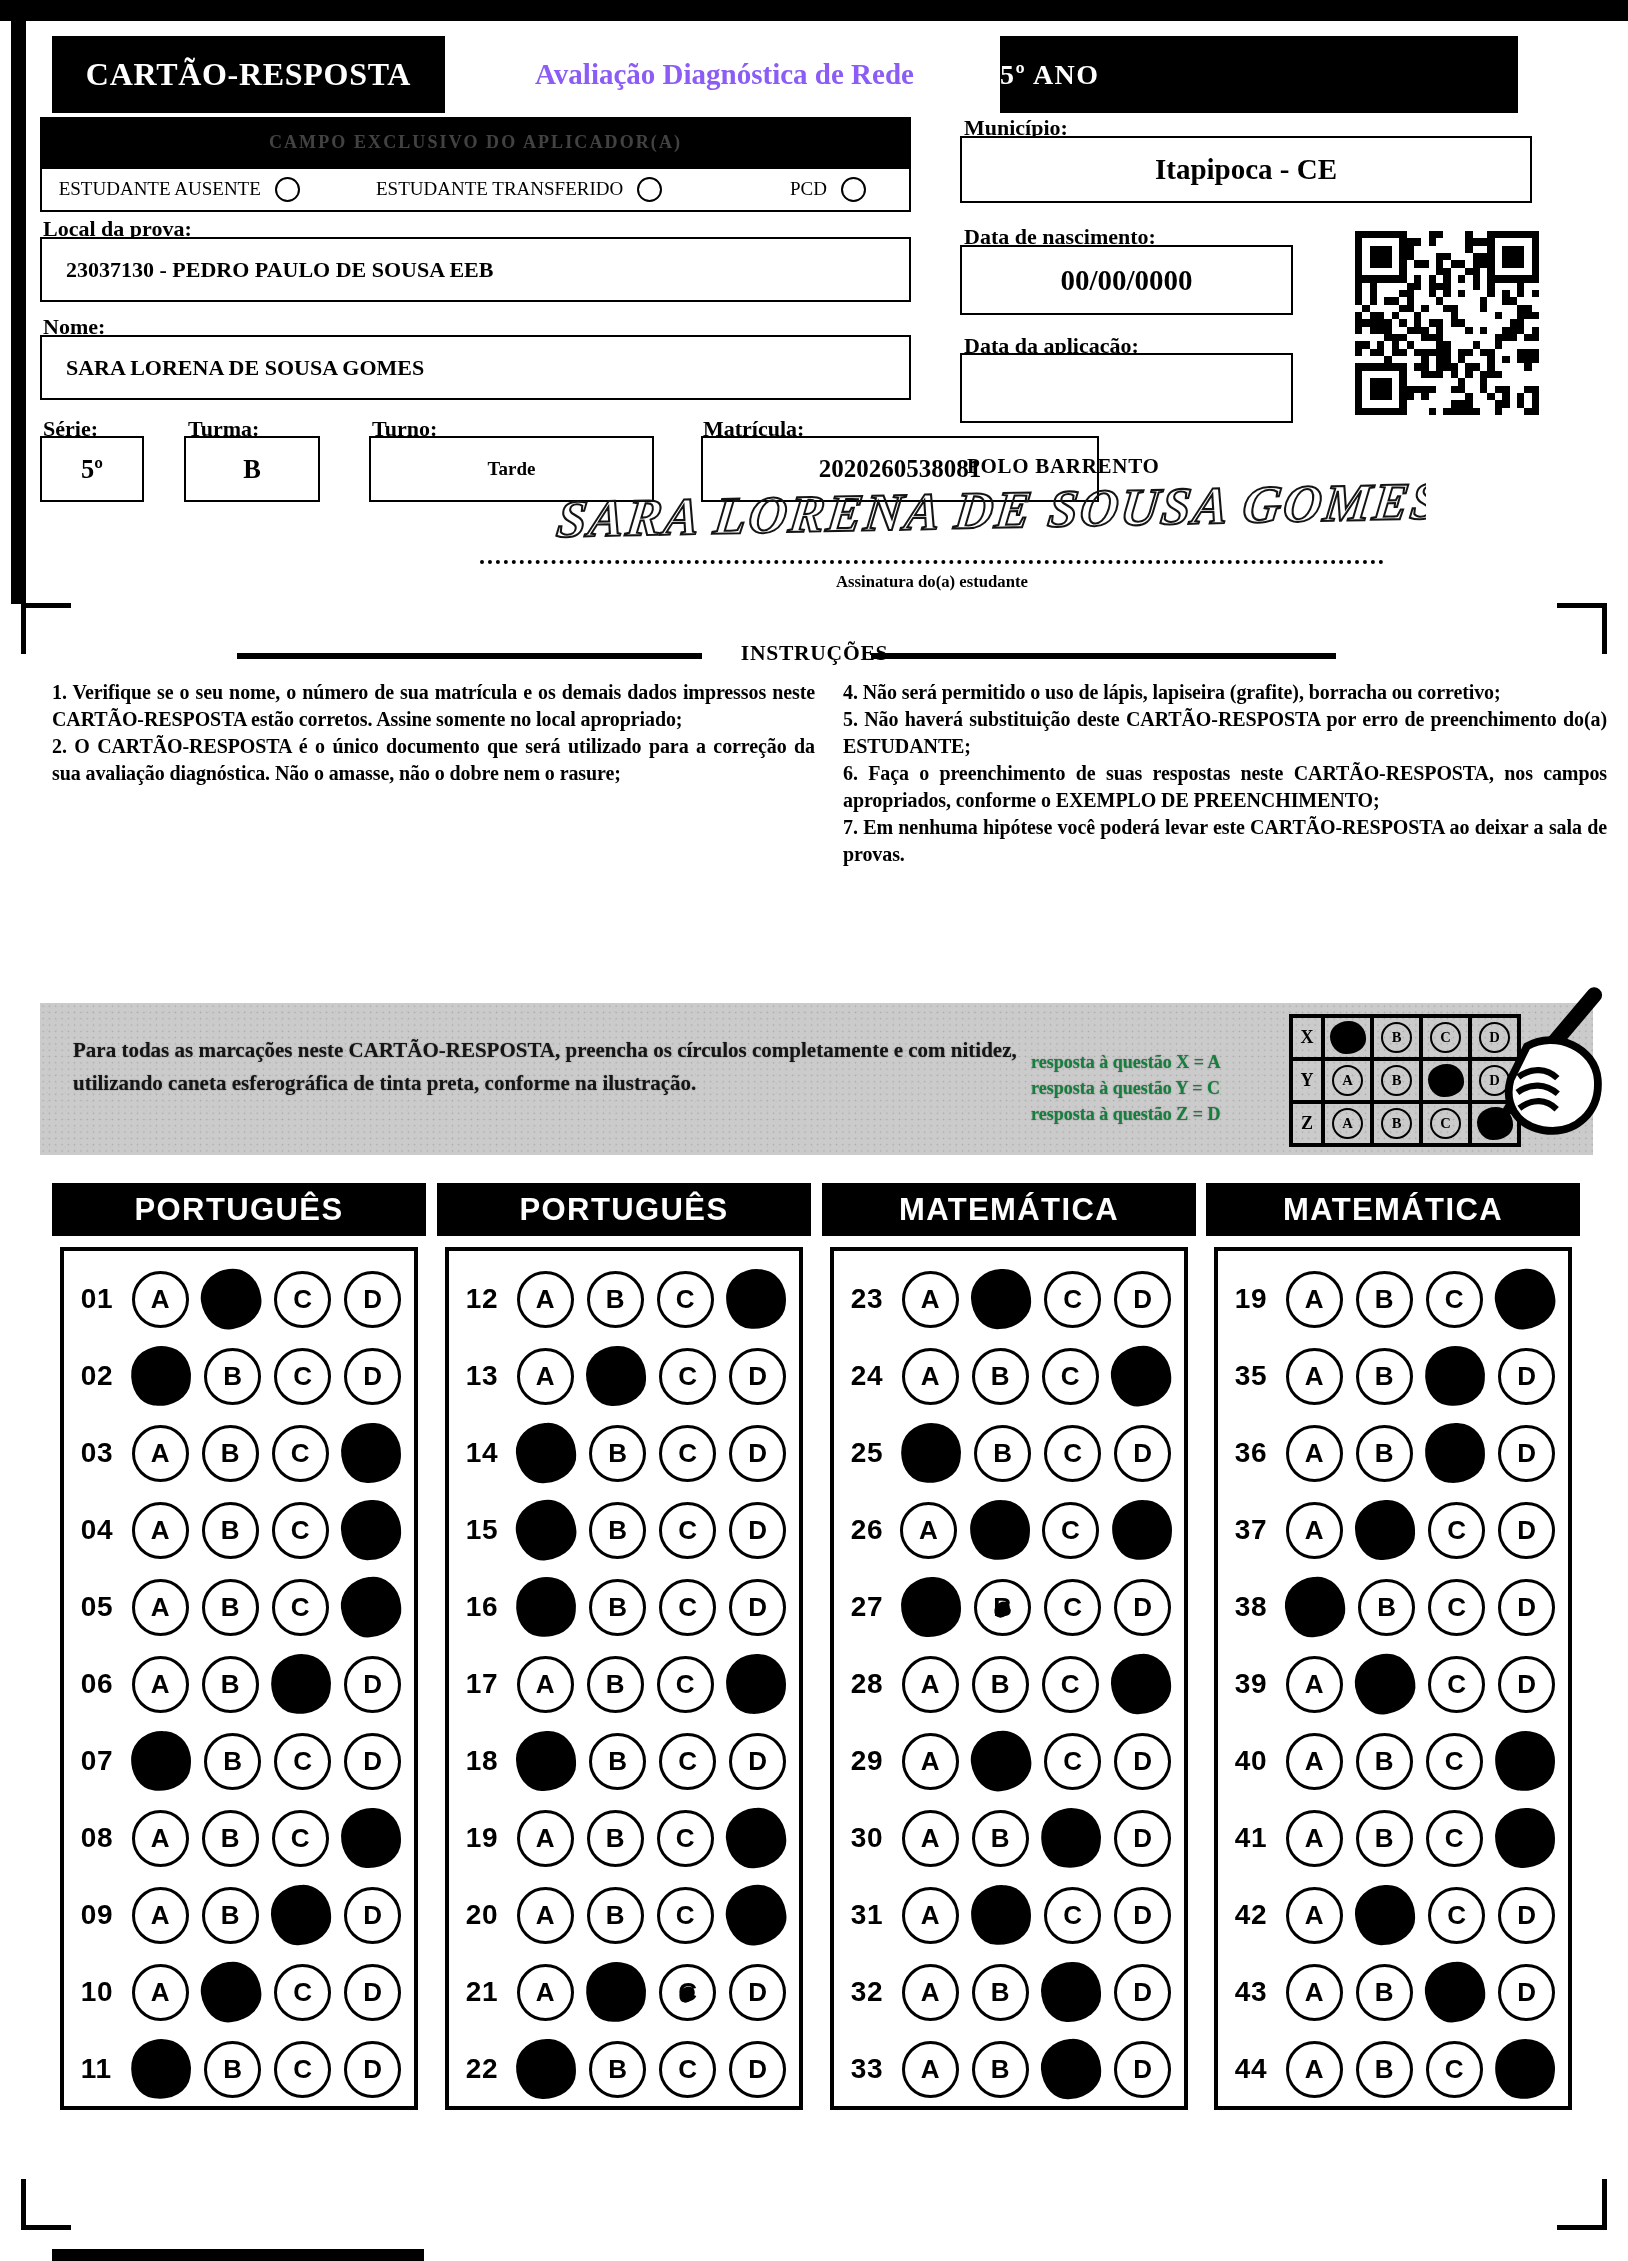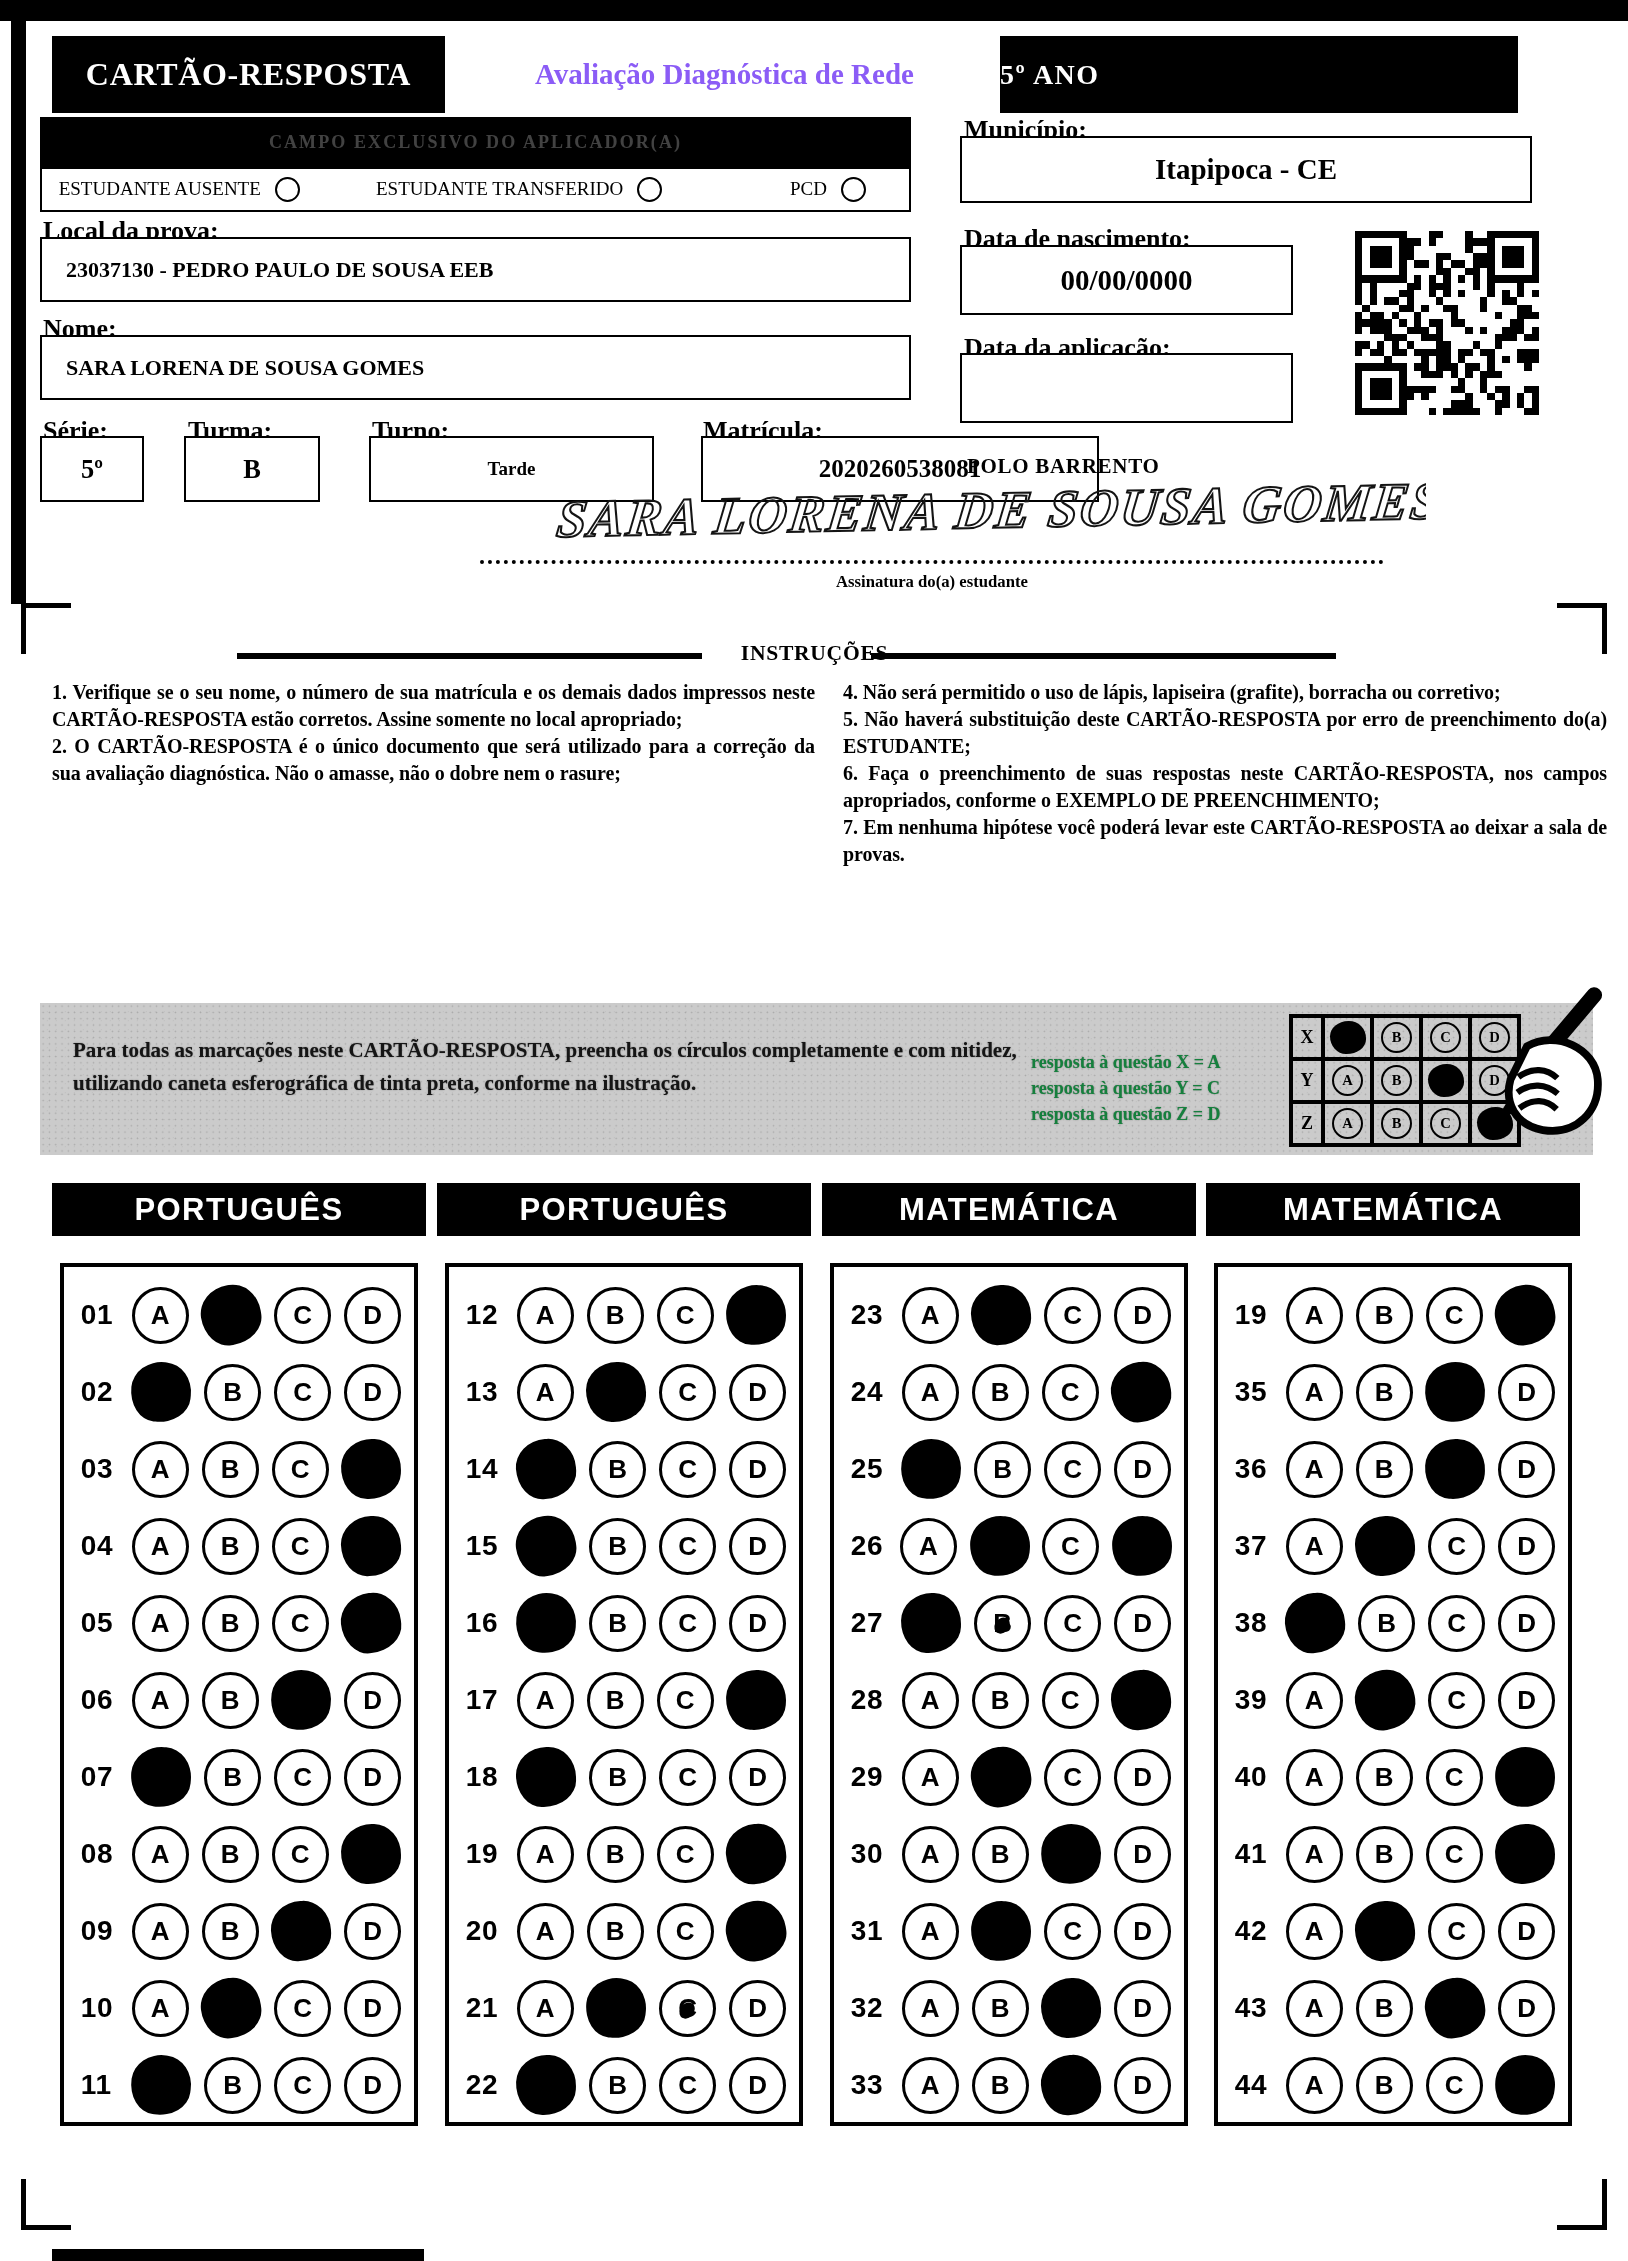--- a/index.html
+++ b/index.html
@@ -28,21 +28,21 @@
   .appbar { left:40px; top:117px; width:871px; height:50px; background:#000;
             display:flex; align-items:center; justify-content:center; }
   .appbar span { color:rgba(255,255,255,.26); font-weight:bold; font-size:18px; letter-spacing:2.1px; filter:blur(0.4px); }
 
   
   .statusbox { left:40px; top:167px; width:871px; height:45px; border:2.1px solid #000; background:#fff; }
   .statusbox .grp { position:absolute; top:0; height:40px; display:flex; align-items:center; font-size:19px; }
   .s-circle { width:25px; height:25px; border:2.1px solid #000; border-radius:50%; margin-left:14px; background:#fff; }
 
   
-  .flabel { font-weight:bold; font-size:26px; white-space:nowrap; }
+  .flabel { font-weight:bold; font-size:22px; white-space:nowrap; }
   .fbox   { border:2.8px solid #000; background:#fff; display:flex; align-items:center; font-weight:bold; }
   .fbox.left-text  { padding-left:24px; justify-content:flex-start; }
   .fbox.center-text{ justify-content:center; }
 
   
   .sig-line  { left:480px; top:519px; width:904px; height:45px; border-bottom:4.9px dotted #000; }
   .sig-label { left:480px; top:572px; width:904px; text-align:center; font-weight:bold; font-size:16.7px; }
 
   
   .crn { background:#000; }
@@ -70,21 +70,21 @@
   .ex-cell { width:49px; height:43px; border:2.1px solid #000; display:flex; align-items:center; justify-content:center; }
   .ex-bubble { width:31px; height:31px; border:2.8px solid #000; border-radius:50%; display:flex; align-items:center; justify-content:center;
                font-weight:bold; font-size:14.6px; }
   .ex-blob { width:36px; height:33px; background:#000; border-radius:52% 48% 55% 45% / 47% 53% 45% 55%; }
   .hand-ill { left:1428px; top:984px; }
 
   
   .ans-col { position:absolute; top:1183px; width:374px; }
   .subj { height:53px; background:#000; color:#fff; display:flex; align-items:center; justify-content:center;
           font-weight:bold; font-size:31px; letter-spacing:1.4px; }
-  .ans-box { margin:27px auto 0; width:358px; height:863px; border:4.2px solid #000; padding:9.7px 0 0 16.7px; background:#fff; }
+  .ans-box { margin:11px auto 0; width:358px; height:863px; border:4.2px solid #000; padding:9.7px 0 0 16.7px; background:#fff; }
   .arow { display:flex; align-items:center; height:77px; }
   .qnum { width:53px; font-weight:bold; font-size:28px; letter-spacing:0.7px; }
   .opt  { position:relative; width:60px; height:60px; margin-right:12.5px; display:flex; align-items:center; justify-content:center; }
   .bubble { width:57px; height:57px; border:3.5px solid #000; border-radius:50%; background:#fff;
             display:flex; align-items:center; justify-content:center; font-weight:bold; font-size:26px; }
   .blob { width:64px; height:60px; background:#000; border-radius:53% 47% 56% 44% / 48% 52% 45% 55%; }
   .stray { position:absolute; left:21px; top:24px; width:14px; height:16.7px; background:#000;
            border-radius:60% 40% 55% 45%; transform:rotate(24deg); }
 
   .cutoff-bar { left:52px; top:2249px; width:372px; height:12px; background:#000; }

